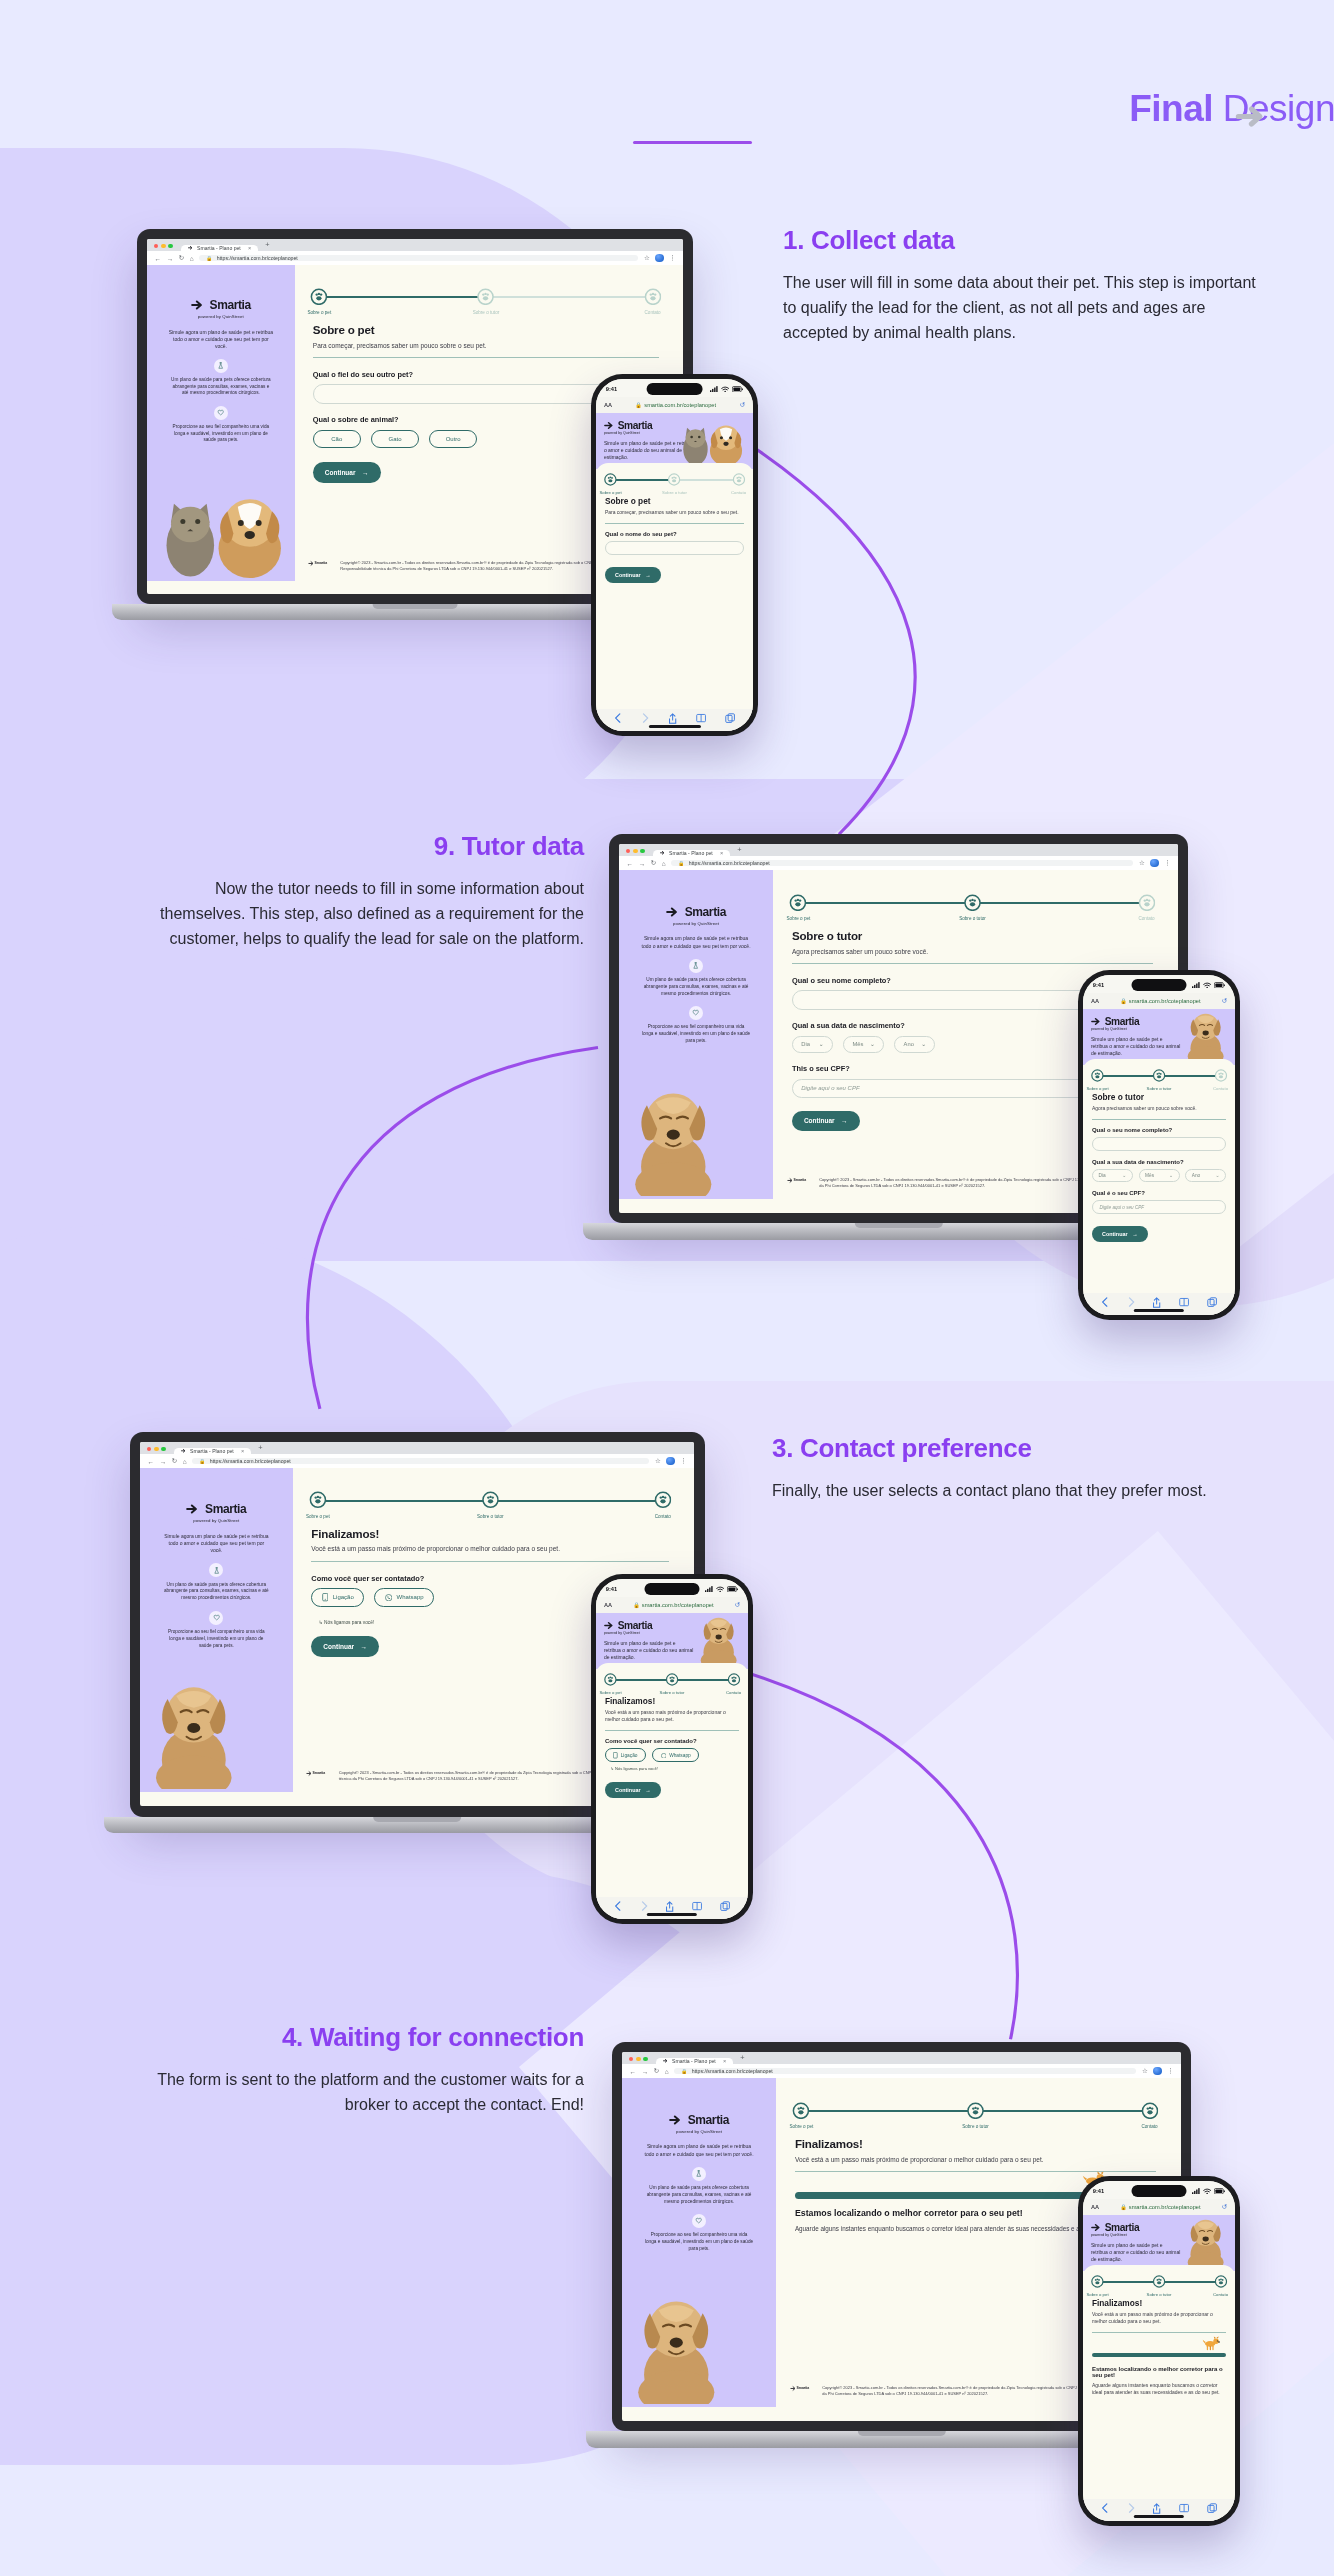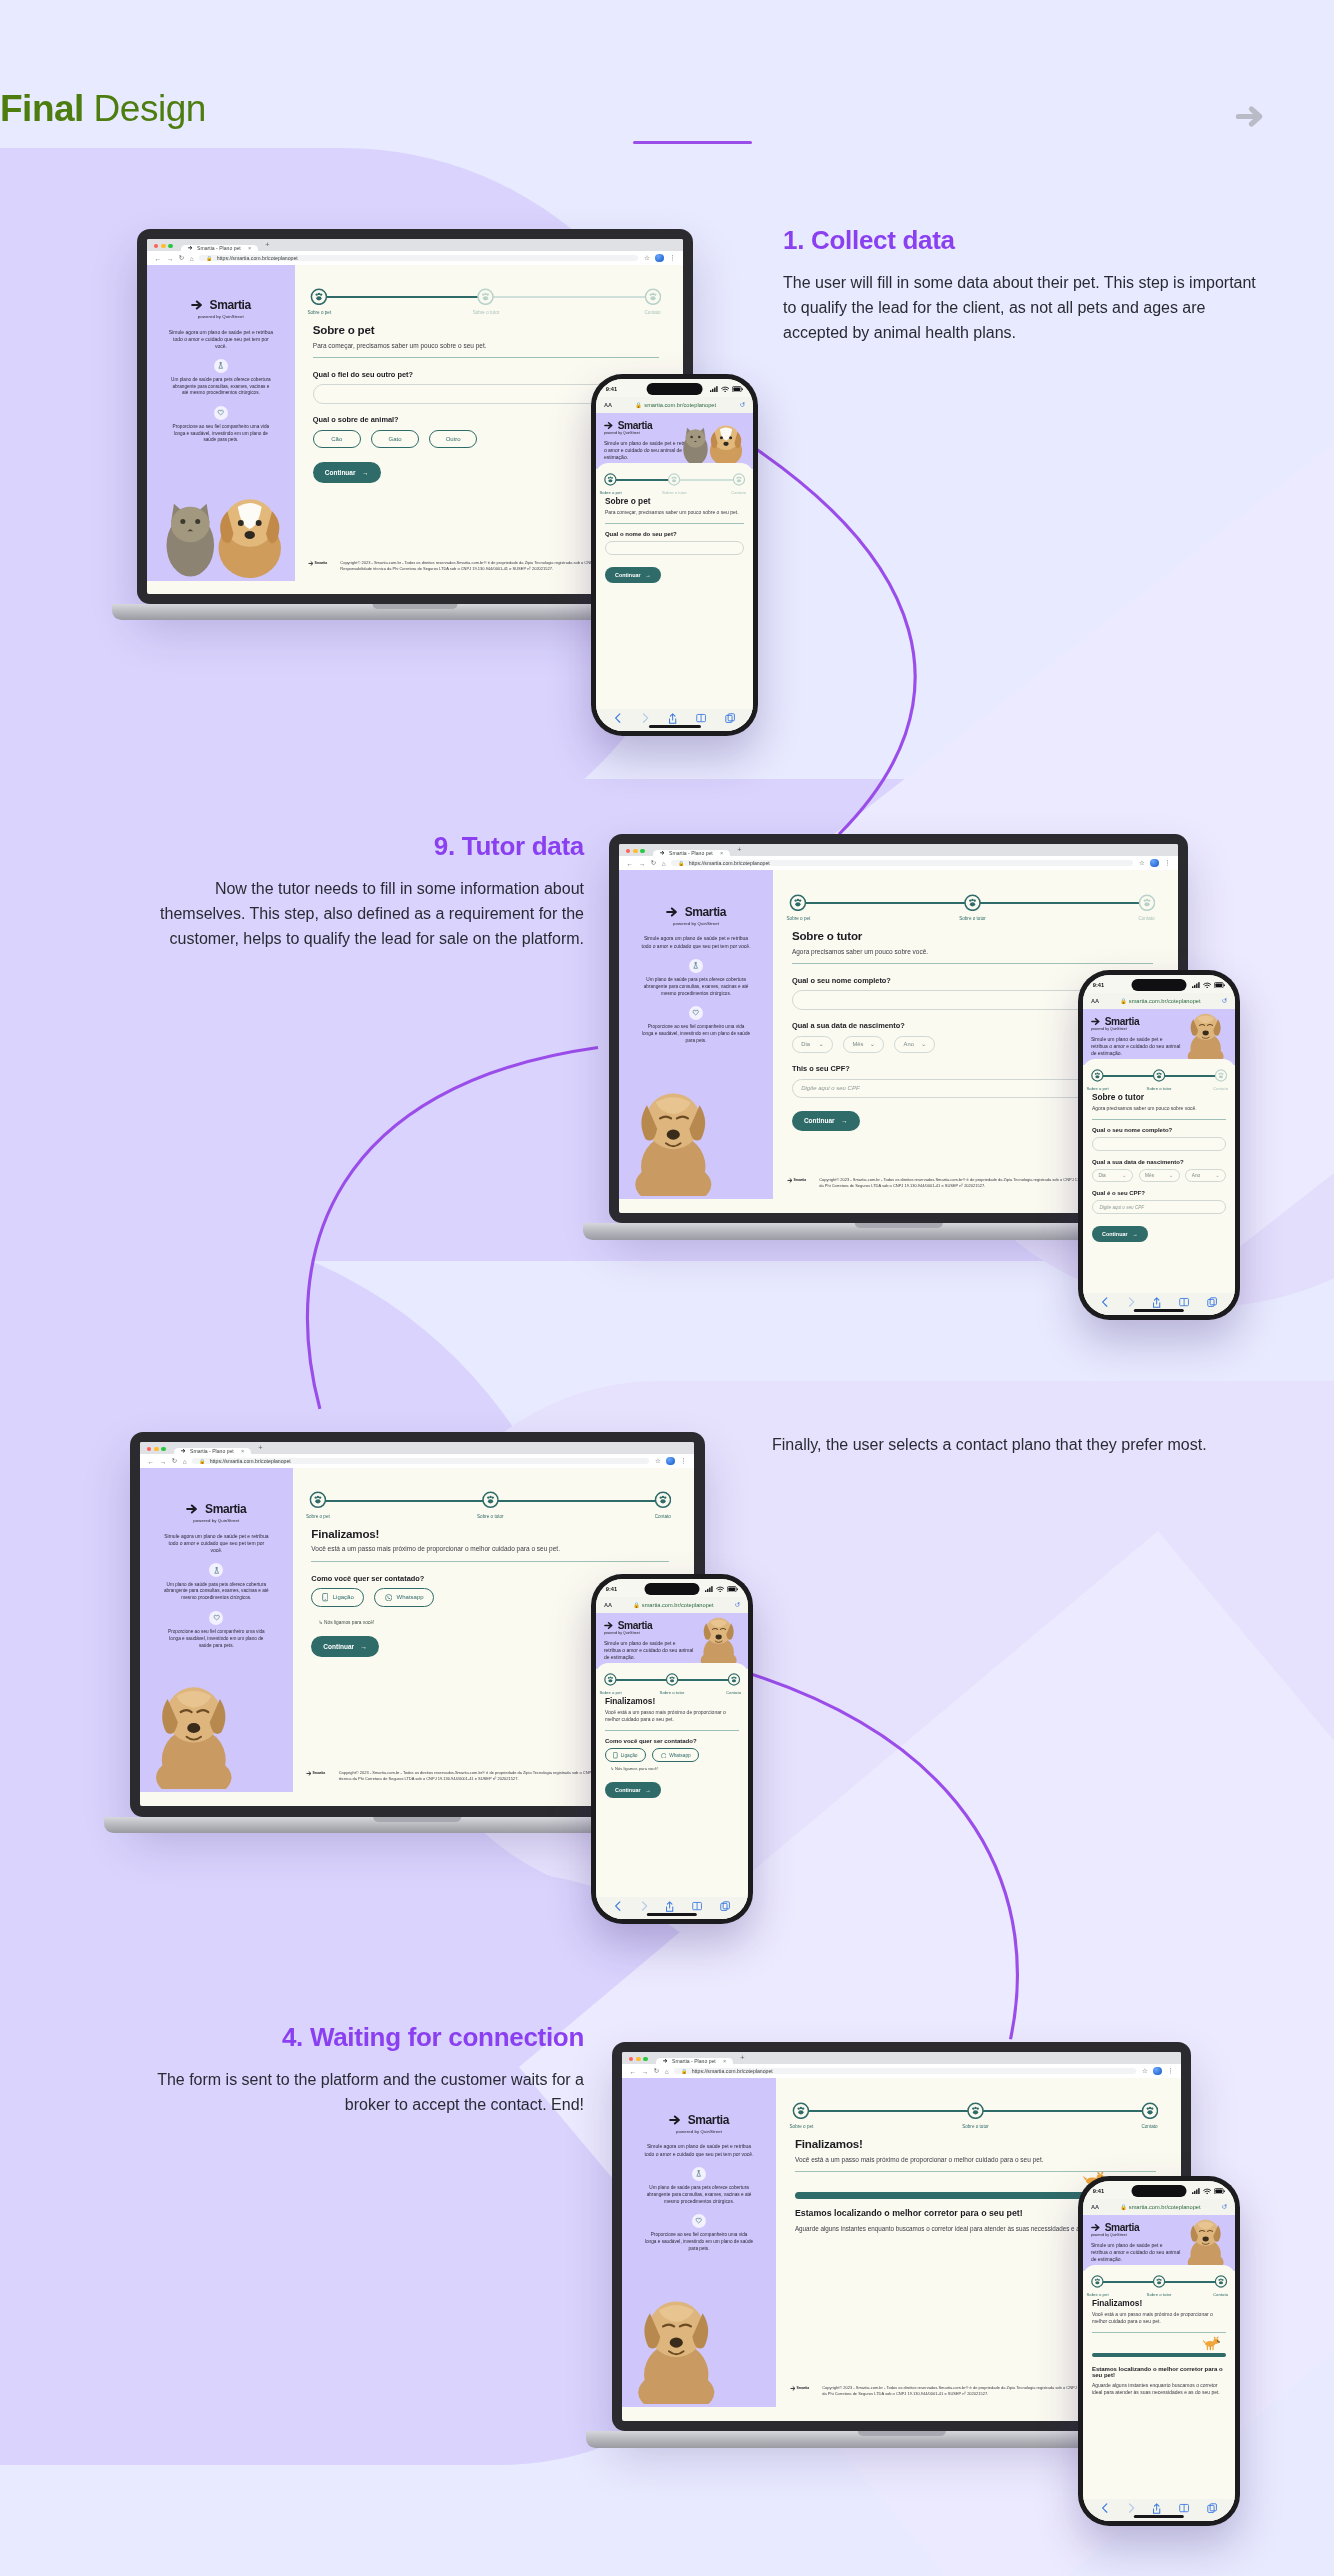--- a/index.html
+++ b/index.html
@@ -56,22 +56,22 @@
   .blob-k {            
     left: 519px; top: 2067px; width: 834px; height: 742px;
     background: #eceaff; transform: rotate(-40deg); transform-origin: top left;
   }
 
   
   .arcs { position: absolute; inset: 0; z-index: 1; pointer-events: none; }
 
   
   .header { position: absolute; top: 0; left: 0; width: 1335px; height: 167px; z-index: 5; }
-  .title { position: absolute; left: 0; right: 0; top: 88px; text-align: left;
-           font-size: 37px; letter-spacing: -0.5px; color: #4d7c0f; }
+  .title { position: absolute; left: 0; right: 0; top: 88px; text-align: right;
+           font-size: 37px; letter-spacing: -0.5px; color: #8b5cf6; }
   .title .b { font-weight: 700; }
   .title .r { font-weight: 400; position: relative; }
   .title-underline { position: absolute; left: 50%; transform: translateX(-35px);
            top: 141px; width: 119px; height: 2.8px; background: #9b4dea; border-radius: 1.9px; }
   .arrow-btn { position: absolute; right: 56px; top: 88px; width: 57px; height: 57px;
            display: flex; align-items: center; justify-content: center; }
 
   
   .step-text { position: absolute; z-index: 6; }
   .step-title { font-size: 26px; font-weight: 700; color: #8a3ff0; letter-spacing: -0.3px;
@@ -282,20 +282,21 @@
 
 <div class="step-text st1">
   <div class="step-title">1. Collect data</div>
   <div class="step-body">The user will fill in some data about their pet. This step is important to qualify the lead for the client, as not all pets and ages are accepted by animal health plans.</div>
 </div>
 <div class="step-text st2">
   <div class="step-title">9. Tutor data</div>
   <div class="step-body">Now the tutor needs to fill in some information about themselves. This step, also defined as a requirement for the customer, helps to qualify the lead for sale on the platform.</div>
 </div>
 <div class="step-text st3">
+  <div class="step-title">3. Contact preference</div>
   <div class="step-body">Finally, the user selects a contact plano that they prefer most.</div>
 </div>
 <div class="step-text st4">
   <div class="step-title">4. Waiting for connection</div>
   <div class="step-body">The form is sent to the platform and the customer waits for a broker to accept the contact. End!</div>
 </div>
 
 <div class="mock" id="m-lap1" style="left: 137px; top: 229px;">
     <div class="laptop">
     <div class="lid" style="width: 556px; height: 375px; padding: 0px;">

